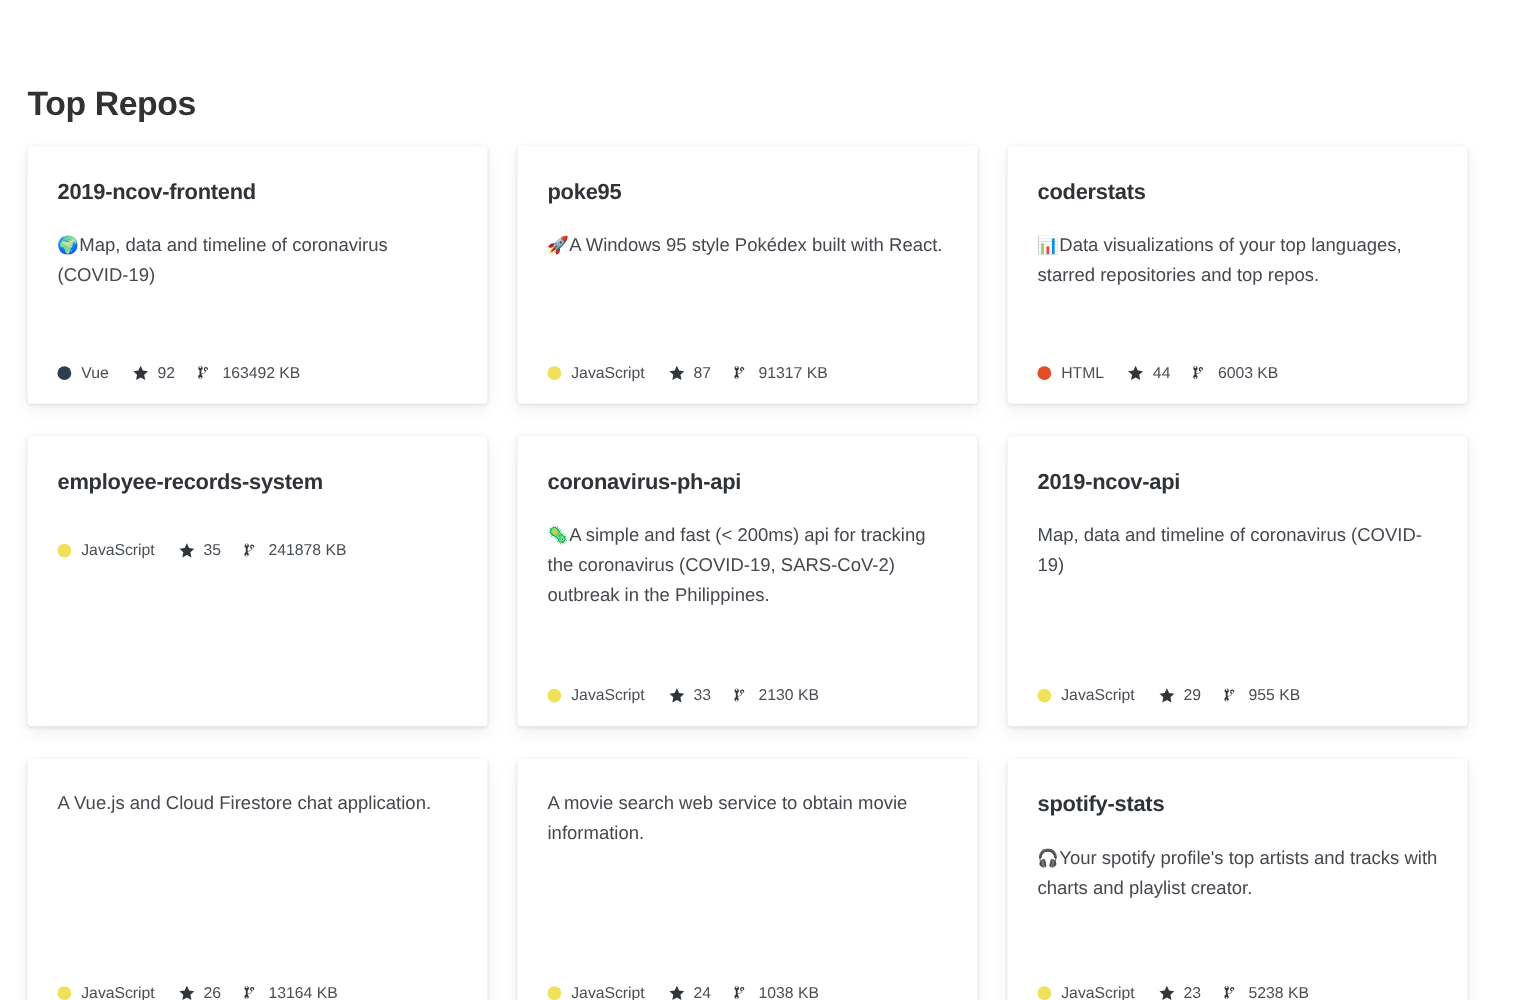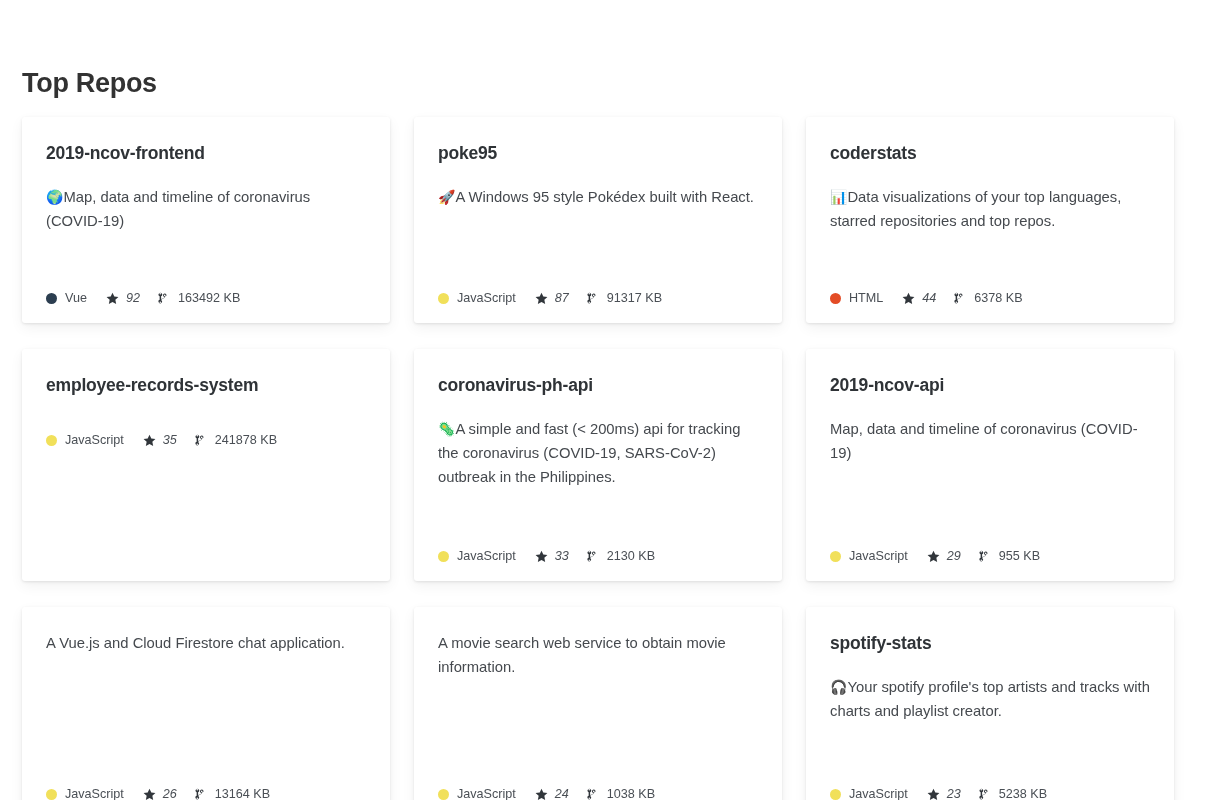--- a/index.html
+++ b/index.html
@@ -78,21 +78,21 @@
     font-size: 12.6px;
     color: #4a4f55;
   }
 
   .meta-group {
     display: flex;
     align-items: center;
   }
 
   .meta-lang { margin-right: 19px; }
-  .meta-stars { margin-right: 17px; font-style: italic; }
+  .meta-stars { margin-right: 17px; }
   .meta-size { }
 
   .lang-dot {
     display: inline-block;
     width: 11px;
     height: 11px;
     border-radius: 50%;
     margin-right: 8px;
     flex: none;
   }
@@ -197,21 +197,21 @@
               </svg>
             </span>
           <span class="meta-value">44</span>
         </div>
         <div class="meta-group meta-size">
           <span class="fork-icon">
               <svg viewBox="0 0 12 16" width="12" height="14">
                 <path fill="#31363b" d="M10 5a2 2 0 10-2.4 1.94c-.14.8-.7 1.3-1.85 1.6-.9.24-1.5.5-1.9.84V5.9a2 2 0 10-1.7 0v4.2a2 2 0 101.7.12c.13-.46.5-.84 1.4-1.08 1.9-.5 2.9-1.5 3.1-3.1A2 2 0 0010 5zM2.9 2.2a.9.9 0 110 1.8.9.9 0 010-1.8zm0 11.6a.9.9 0 110-1.8.9.9 0 010 1.8zM8 5.9a.9.9 0 110-1.8.9.9 0 010 1.8z"></path>
               </svg>
             </span>
-          <span class="meta-value">6378 KB</span>
+          <span class="meta-value">6003 KB</span>
         </div>
       </div>
     </div>
 
     <div class="repo-card r2">
       <div class="repo-name">employee-records-system</div>
       <div class="repo-meta">
         <div class="meta-group meta-lang">
           <span class="lang-dot" style="background-color: rgb(241, 224, 90);"></span>
           <span class="lang-label">JavaScript</span>

